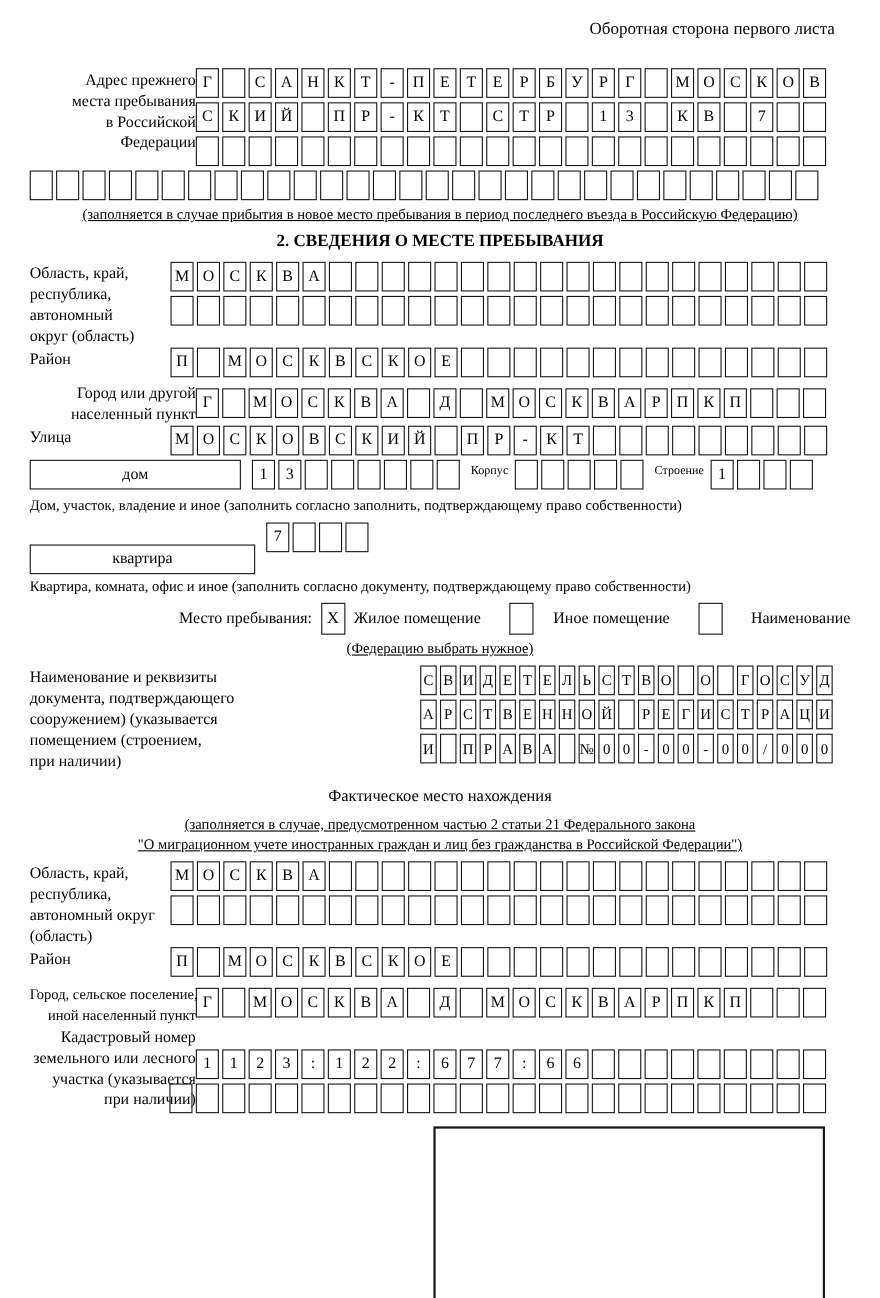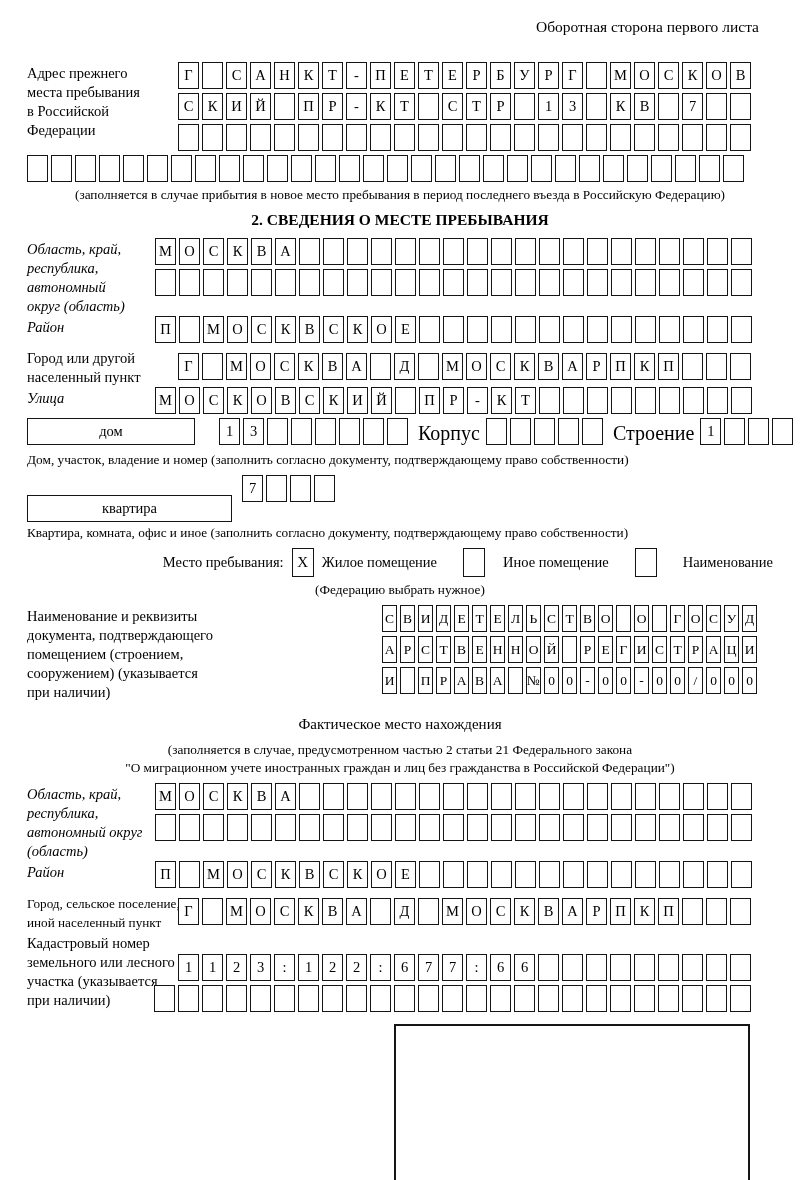--- a/index.html
+++ b/index.html
@@ -7,52 +7,52 @@
     width:800px; height:1180px;
     font-family:"Liberation Serif","DejaVu Serif",serif;
     color:#000; overflow:hidden;
   }
   .page { padding:18px 27px 0 27px; box-sizing:border-box; width:800px; }
 
   .corner-note { text-align:right; font-size:15.5px; padding-right:14px; margin-bottom:26px;font-family:Liberation Serif, serif; }
 
   .frow { display:flex; align-items:flex-start; }
   .lblcol { flex:0 0 auto; font-size:14.5px; line-height:19px; padding-top:2px; }
-  .w151 { width:151px; }
-  .w128 { width:128px;font-style:italic; }
+  .w151 { width:151px;text-align:right; }
+  .w128 { width:128px; }
   .w355 { width:355px; }
   .nowrap { white-space:nowrap; }
 
   .cells { display:flex; gap:3px; margin-bottom:4px; }
   .cell {
     box-sizing:border-box; flex:0 0 auto;
     width:21px; height:27px;
     border:1.7px solid #151515;
     display:flex; align-items:center; justify-content:center;
     font-size:14.5px; line-height:1;
   }
   .cell.sm { width:15px; font-size:13.5px; }
   .cell.cb { width:22px; height:29px; font-size:15px; }
 
   .widebox {
     box-sizing:border-box; flex:0 0 auto; height:27px;
     border:1.8px solid #151515;
     display:flex; align-items:center; justify-content:center;
     font-size:14.5px;
   }
-  .dom-box { width:168px; margin-right:24px; }
+  .dom-box { width:192px; margin-right:10px; }
   .kv-box { width:205px; margin-right:10px;margin-top:20px; }
 
   .caption { font-size:13.3px; line-height:17px; margin:1px 0 7px 0; }
-  .caption.center { text-align:center; }
+  .caption.center { text-align:center;text-decoration:underline; }
 
   .sec-title { text-align:center; font-weight:bold; font-size:15.5px; margin:8px 0 9px 0; }
   .sub-title { text-align:center; font-weight:normal; font-size:15px; margin:14px 0 8px 0; }
 
-  .inline-lbl { font-size:20px; padding:4px 6px 0 10px; white-space:nowrap; }
+  .inline-lbl { font-size:11px; padding:4px 6px 0 10px; white-space:nowrap; }
   .stay-row { align-items:center; margin:4px 0 4px 0; font-size:14.5px;justify-content:flex-end; }
   .stay-row .gap-s { width:8px; } .stay-row .gap-m { width:18px; } .stay-row .gap-l { width:26px; }
 
   .mb2 { margin-bottom:2px; }
   .mt6 { margin-top:6px; }
 
   .shift-left { margin-left:-24px; }
 
   .stamp-wrap { margin-top:8px; }
   .stamp-box {
@@ -372,21 +372,21 @@
         <div class="cell"></div>
       </div>
     <div class="inline-lbl">Строение</div>
     <div class="cells">
         <div class="cell">1</div>
         <div class="cell"></div>
         <div class="cell"></div>
         <div class="cell"></div>
       </div>
   </div>
-  <div class="caption">Дом, участок, владение и номер (заполнить согласно документу, подтверждающему право собственности)</div>
+  <div class="caption">Дом, участок, владение и иное (заполнить согласно заполнить, подтверждающему право собственности)</div>
 
   <div class="frow mb2">
     <div class="widebox kv-box">квартира</div>
     <div class="cells">
         <div class="cell">7</div>
         <div class="cell"></div>
         <div class="cell"></div>
         <div class="cell"></div>
       </div>
   </div>
@@ -406,22 +406,22 @@
     <div class="cell cb"></div>
     <span class="gap-l"></span>
     <span>Наименование</span>
   </div>
   <div class="caption center">(Федерацию выбрать нужное)</div>
 
   <div class="frow">
     <div class="lblcol w355">
       <div>Наименование и реквизиты</div>
       <div>документа, подтверждающего</div>
+      <div>сооружением) (указывается</div>
       <div>помещением (строением,</div>
-      <div>сооружением) (указывается</div>
       <div>при наличии)</div>
     </div>
     <div>
       <div class="cells">
           <div class="cell sm">С</div>
           <div class="cell sm">В</div>
           <div class="cell sm">И</div>
           <div class="cell sm">Д</div>
           <div class="cell sm">Е</div>
           <div class="cell sm">Т</div>

